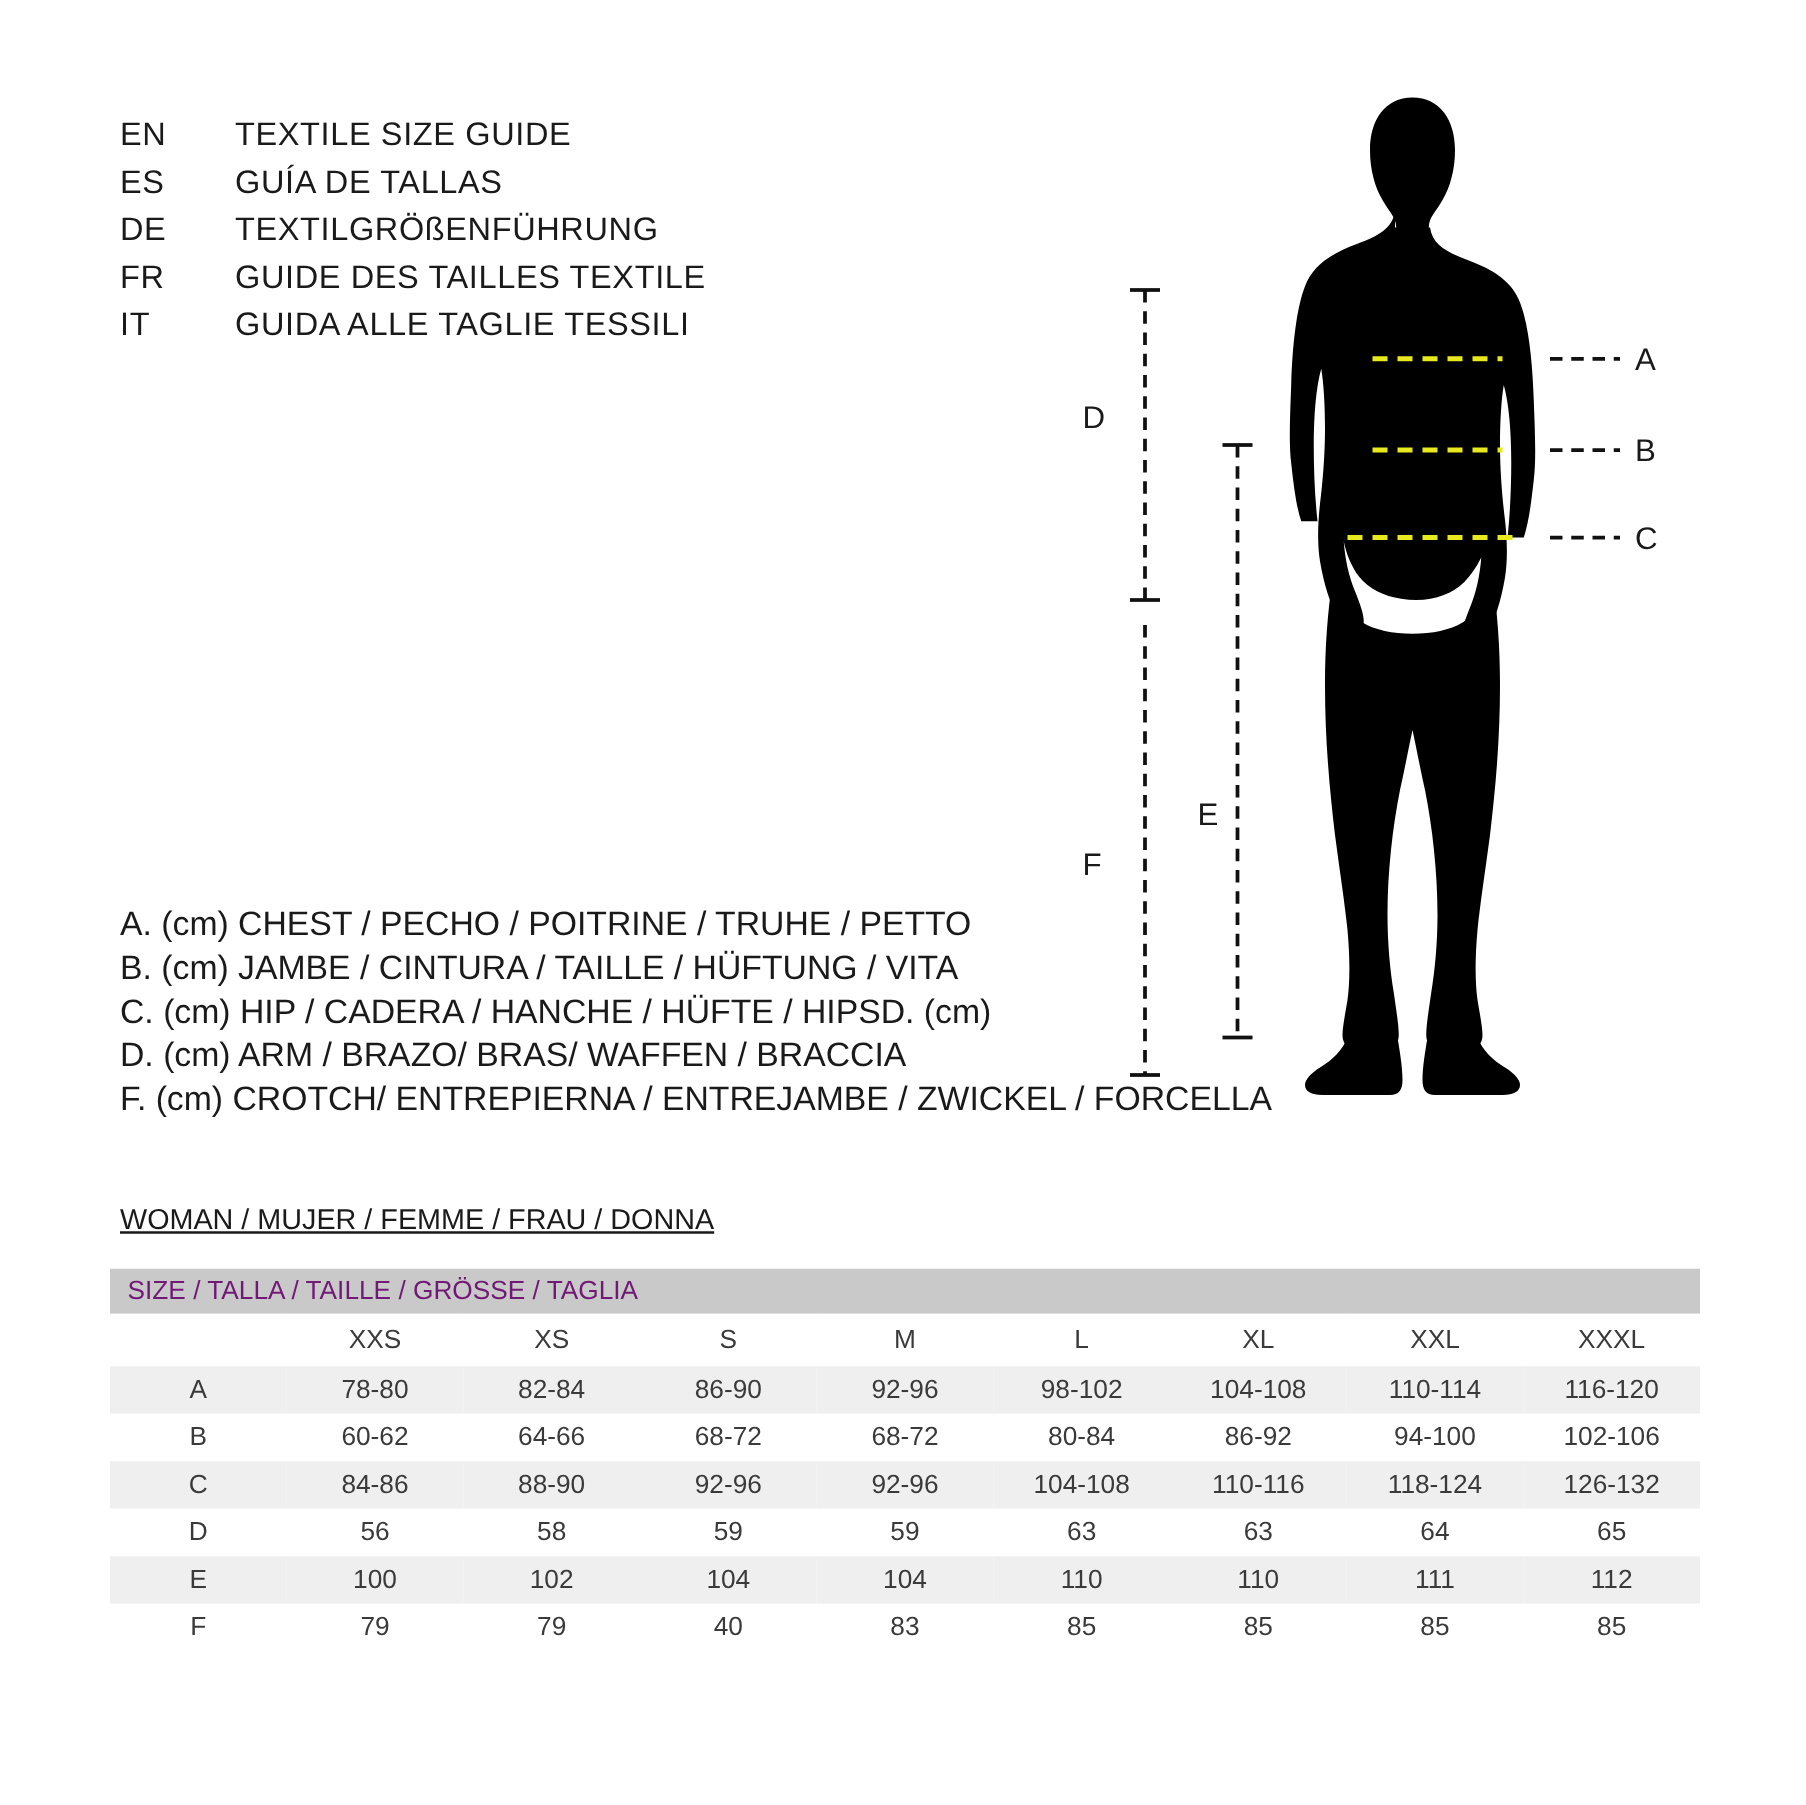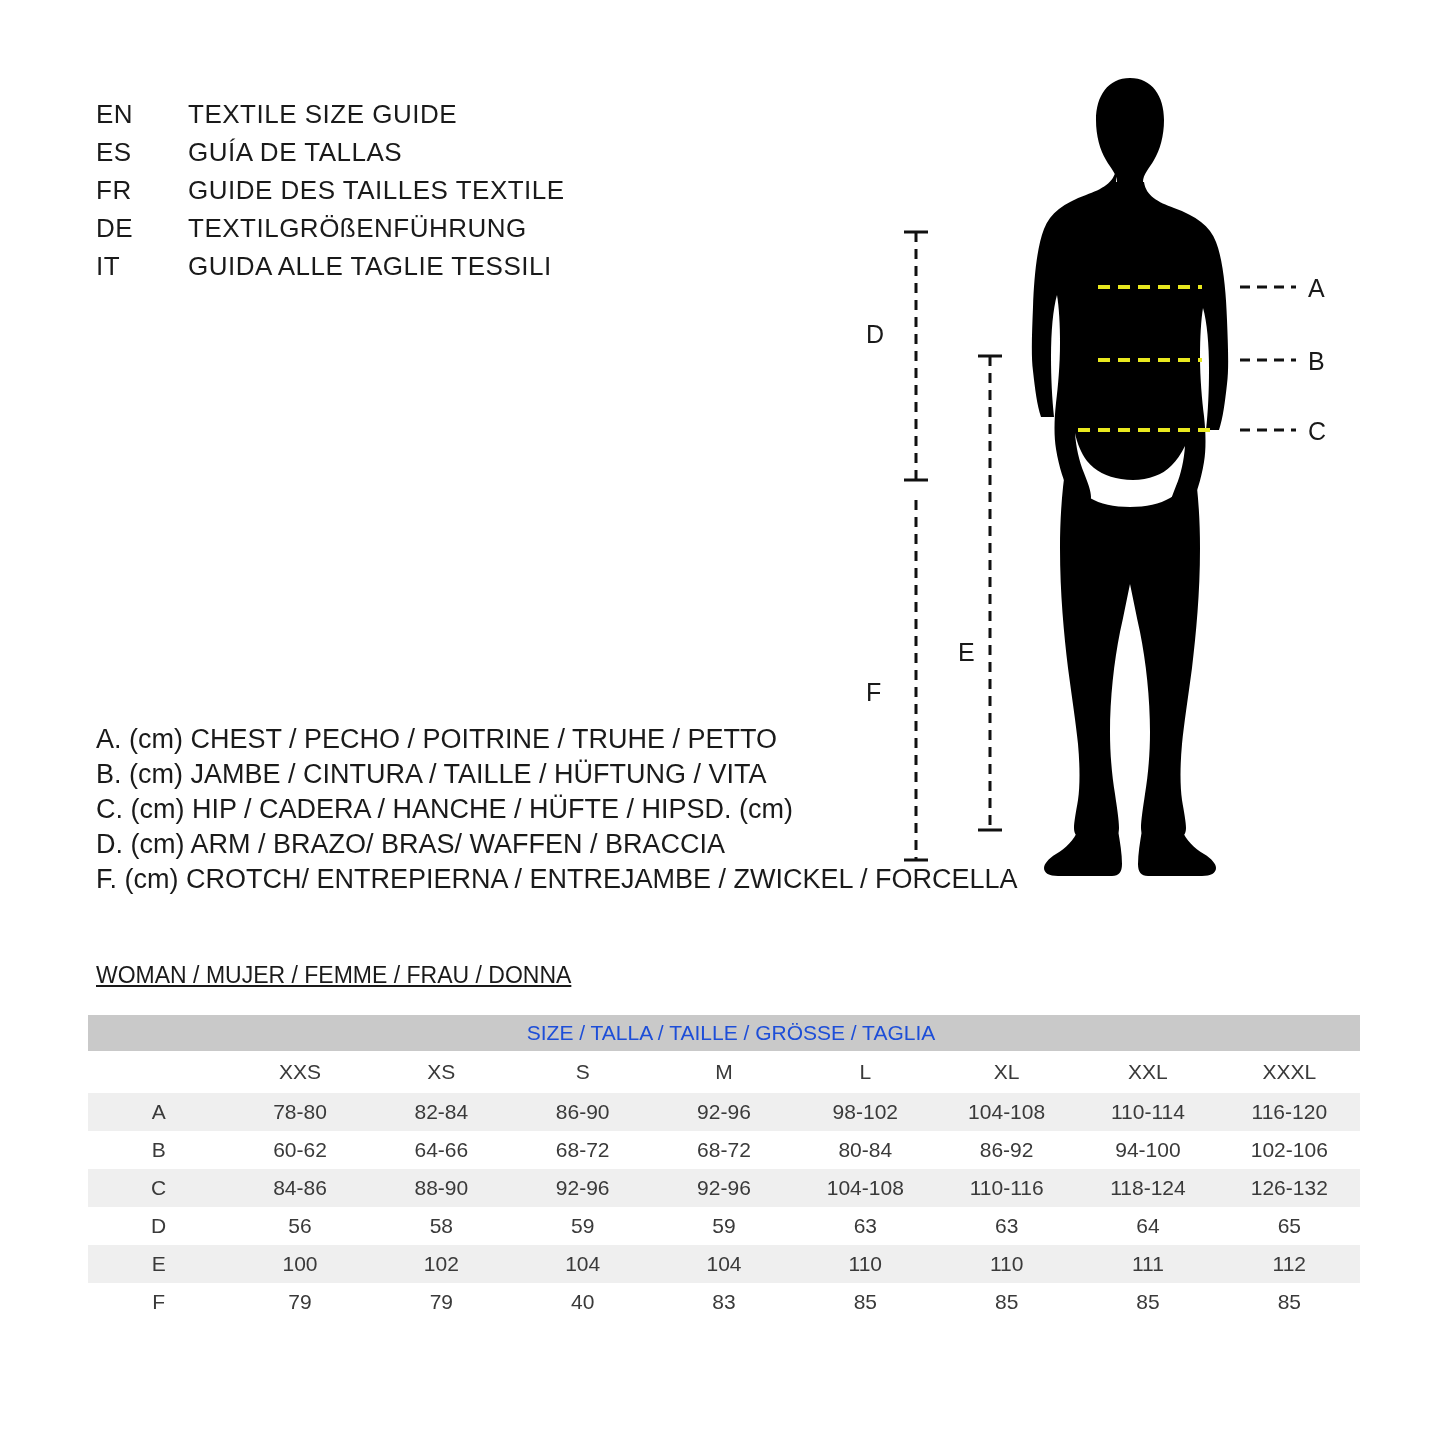--- a/index.html
+++ b/index.html
@@ -17,21 +17,21 @@
   }
 
   
   .titles {
     position: absolute;
     left: 96px;
     top: 92px;
   }
   .title-row {
     display: flex;
-    align-items: flex-end;
+    align-items: flex-start;
     height: 38px;
     letter-spacing: 0.5px;
   }
   .title-lang {
     width: 92px;
     font-size: 26px;
     color: #1a1a1a;
   }
   .title-text {
     font-size: 26px;
@@ -78,22 +78,22 @@
     font-size: 21px;
     color: #3a3a3a;
     font-weight: normal;
     padding: 0;
     height: 38px;
     text-align: center;
     vertical-align: middle;
   }
   tr.header-row td {
     background: #c9c9c9;
-    color: #1d4ed8;
-    text-align: center;
+    color: #701a75;
+    text-align: left;
     padding-left: 14px;
     height: 36px;
     font-size: 21px;
   }
   tr.cols td {
     background: #ffffff;
     height: 42px;
   }
   tr.shade td {
     background: #efefef;
@@ -139,26 +139,26 @@
 <div class="titles">
   <div class="title-row">
     <span class="title-lang">EN</span>
     <span class="title-text">TEXTILE SIZE GUIDE</span>
   </div>
   <div class="title-row">
     <span class="title-lang">ES</span>
     <span class="title-text">GUÍA DE TALLAS</span>
   </div>
   <div class="title-row">
+    <span class="title-lang">DE</span>
+    <span class="title-text">TEXTILGRÖßENFÜHRUNG</span>
+  </div>
+  <div class="title-row">
     <span class="title-lang">FR</span>
     <span class="title-text">GUIDE DES TAILLES TEXTILE</span>
-  </div>
-  <div class="title-row">
-    <span class="title-lang">DE</span>
-    <span class="title-text">TEXTILGRÖßENFÜHRUNG</span>
   </div>
   <div class="title-row">
     <span class="title-lang">IT</span>
     <span class="title-text">GUIDA ALLE TAGLIE TESSILI</span>
   </div>
 </div>
 
 <div class="figure-area">
 
   <svg class="overlay" width="570" height="850" viewBox="0 0 570 850">

